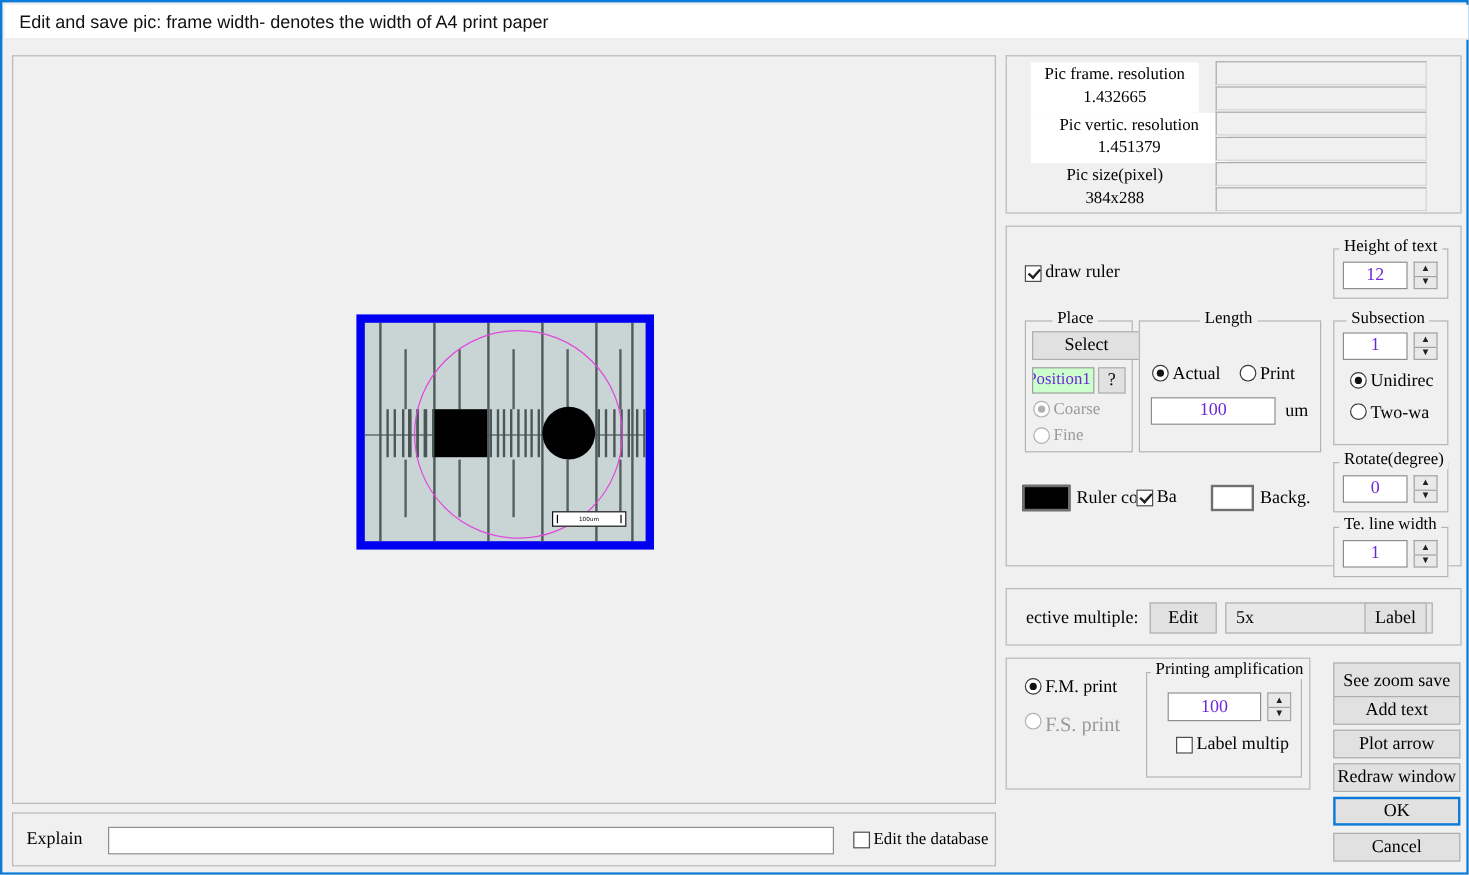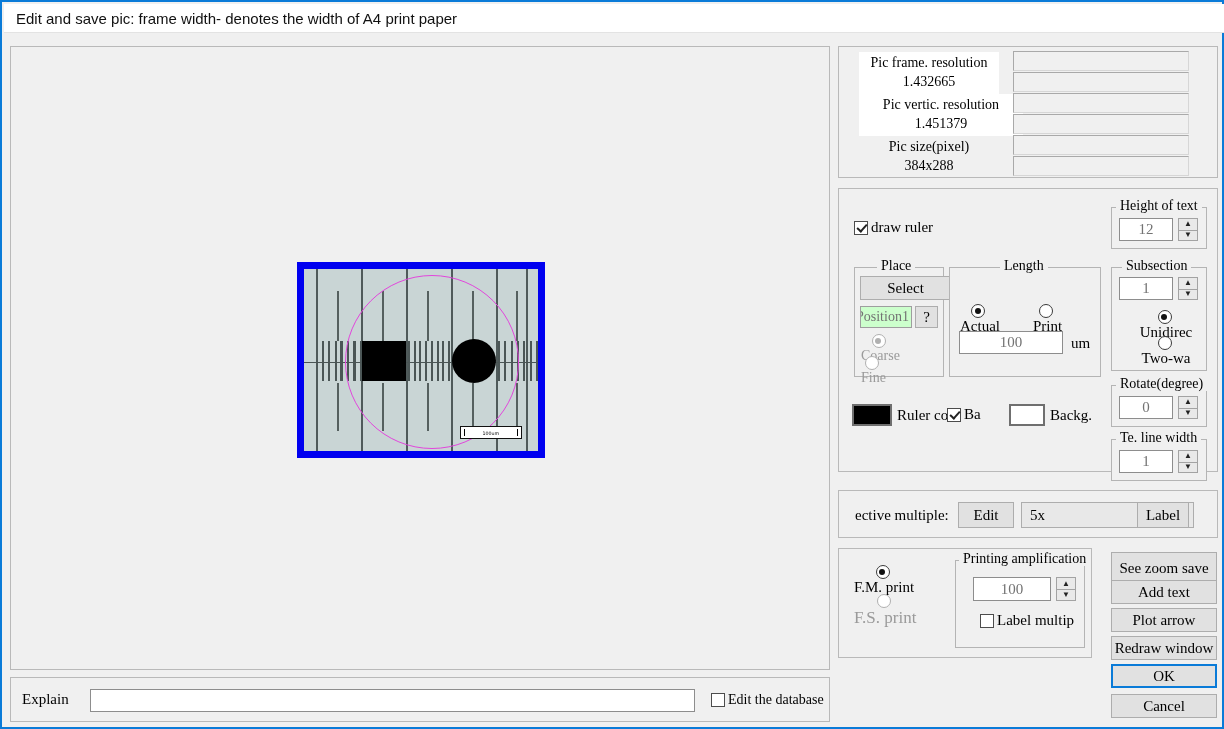--- a/index.html
+++ b/index.html
@@ -79,21 +79,21 @@
     border: 2px solid #0a7bd8;
   }
   .tbox {
     background: #ffffff;
     border: 1px solid #8d8d8d;
     box-sizing: border-box;
     display: flex;
     align-items: center;
     justify-content: center;
     font-size: 15px;
-    color: #737373;
+    color: #6d28d9;
   }
   .tbox.left { justify-content: flex-start; padding-left: 4px; }
   .tbox.disabled {
     background: #f0f0f0;
     border: 1px solid #a9a9a9;
     border-right-color: #d6d6d6;
     border-bottom-color: #d6d6d6;
   }
   .tbox.green {
     background: #ccffcc;
@@ -163,23 +163,21 @@
     left: 4px; top: 0px;
     width: 4px; height: 8px;
     border: solid #222;
     border-width: 0 2px 2px 0;
     transform: rotate(42deg);
   }
   
   .rrow {
     position: absolute;
     display: flex;
-    align-items: center;
     white-space: nowrap;
-    flex-direction: column;
   }
   .radio {
     width: 14px; height: 14px;
     border: 1.5px solid #3a3a3a;
     border-radius: 50%;
     background: #fff;
     box-sizing: border-box;
     position: relative;
     flex: 0 0 auto;
     margin-right: 3px;

